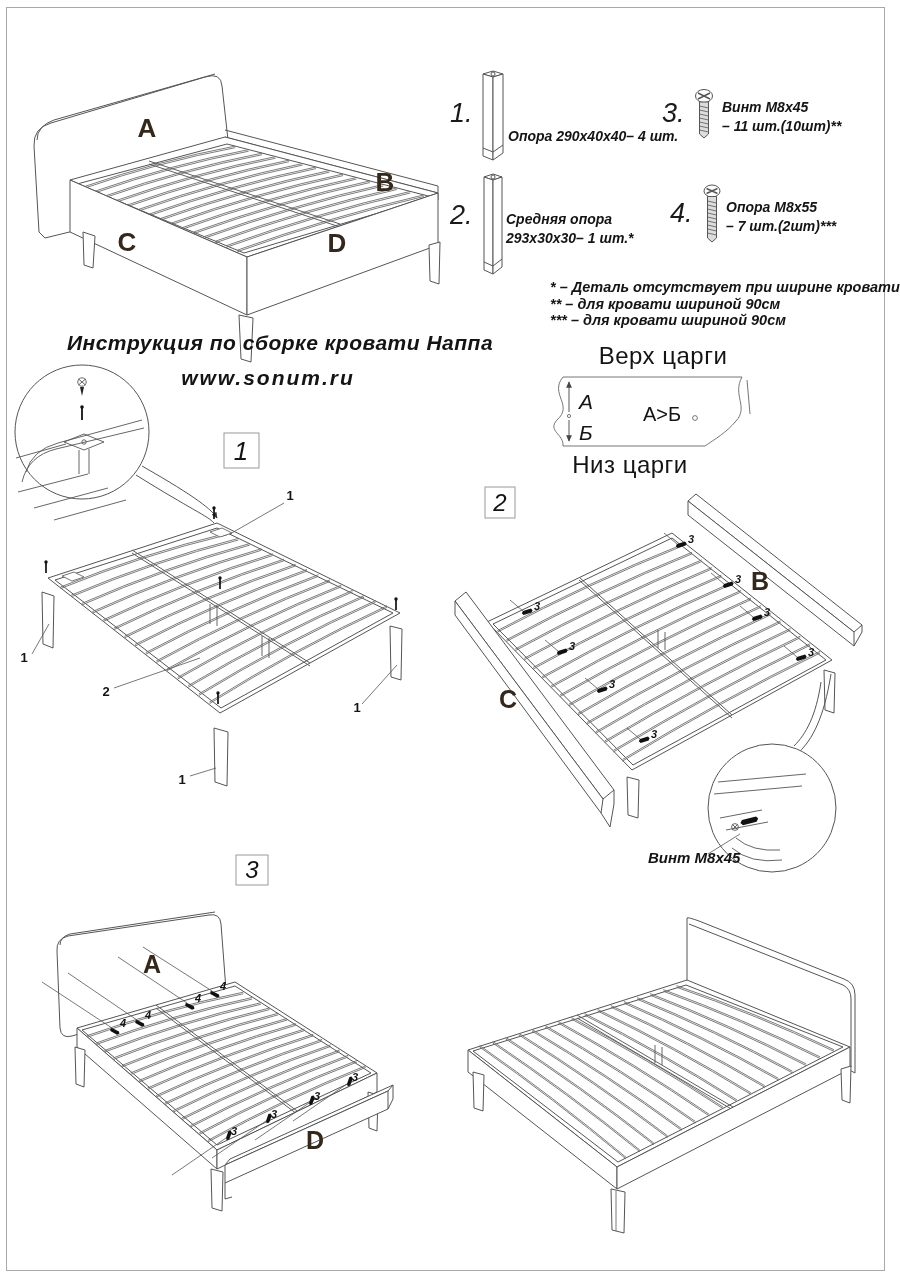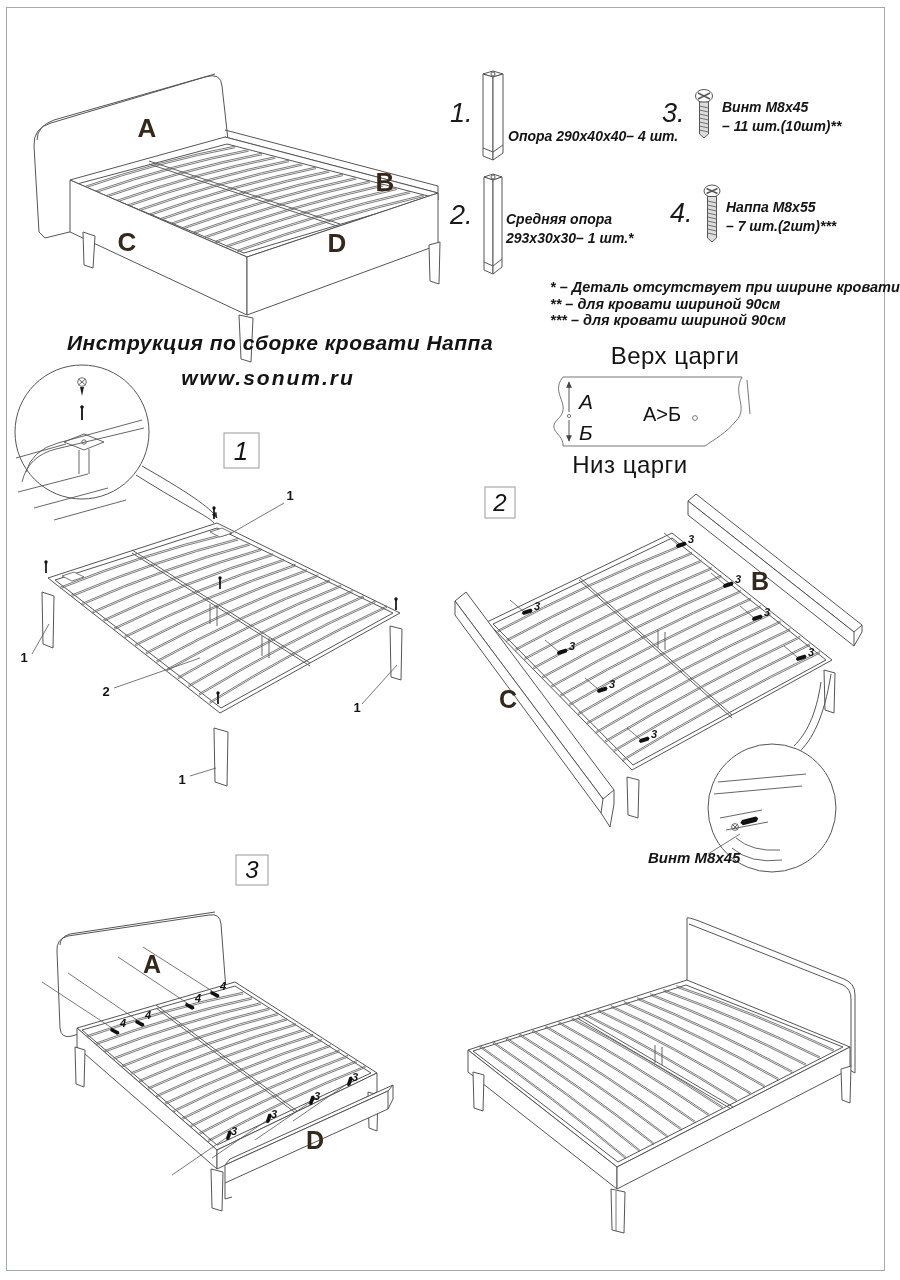--- a/index.html
+++ b/index.html
@@ -125,34 +125,34 @@
 <div class="abs partnum" style="left:670px;top:198px">4.</div>
 <svg class="abs" style="left:694px;top:182px" width="40" height="70" viewBox="0 0 40 70">
   <g stroke="#555" stroke-width="1">
     <ellipse cx="18" cy="9" rx="8" ry="6" fill="#fff"></ellipse>
     <path d="M 12.5,6.5 L 23.5,11.5 M 12.5,11.5 L 23.5,6.5" fill="none" stroke-width="1.4"></path>
     <path d="M 13.5,14.5 L 22.5,14.5 L 22.5,56 L 18,60 L 13.5,56 Z" fill="#dcdcdc"></path>
     <path d="M 13.5,19 L 22.5,21 M 13.5,23 L 22.5,25 M 13.5,27 L 22.5,29 M 13.5,31 L 22.5,33 M 13.5,35 L 22.5,37 M 13.5,39 L 22.5,41 M 13.5,43 L 22.5,45 M 13.5,47 L 22.5,49 M 13.5,51 L 22.5,53" fill="none" stroke-width="0.8"></path>
   </g>
 </svg>
 <div class="abs parttxt" style="left:726px;top:198px">
-  <div>Наппа М8х55</div>
+  <div>Опора М8х55</div>
   <div>– 7 шт.(2шт)***</div>
 </div>
 
 <div class="abs notes" style="left:550px;top:279px">
   <div>* – Деталь отсутствует при ширине кровати 90см</div>
   <div>** – для кровати шириной 90см</div>
   <div>*** – для кровати шириной 90см</div>
 </div>
 
 <div class="abs cadtitle ctr" style="left:60px;top:331px;width:440px">Инструкция по сборке кровати Наппа</div>
 <div class="abs cadtitle ctr" style="left:48px;top:366px;width:440px;letter-spacing:2px">www.sonum.ru</div>
 
-<div class="abs caddim ctr" style="left:565px;top:342px;width:220px">Верх царги</div>
+<div class="abs caddim ctr" style="left:553px;top:342px;width:220px">Верх царги</div>
 <svg class="abs" style="left:543px;top:372px" width="218" height="82" viewBox="0 0 218 82">
   <defs>
     <marker id="arrT" viewBox="0 0 10 10" refX="8" refY="5" markerWidth="8" markerHeight="8" orient="auto-start-reverse">
       <path d="M0,1 L9,5 L0,9 z" fill="#444"></path>
     </marker>
   </defs>
   <g stroke="#666" fill="none" stroke-width="0.9">
     <path d="M 20,5 L 199,5"></path>
     <path d="M 20,74 L 162,74"></path>
     <path d="M 20,5 C 6,22 31,33 14,48 C 4,59 21,62 20,74"></path>

